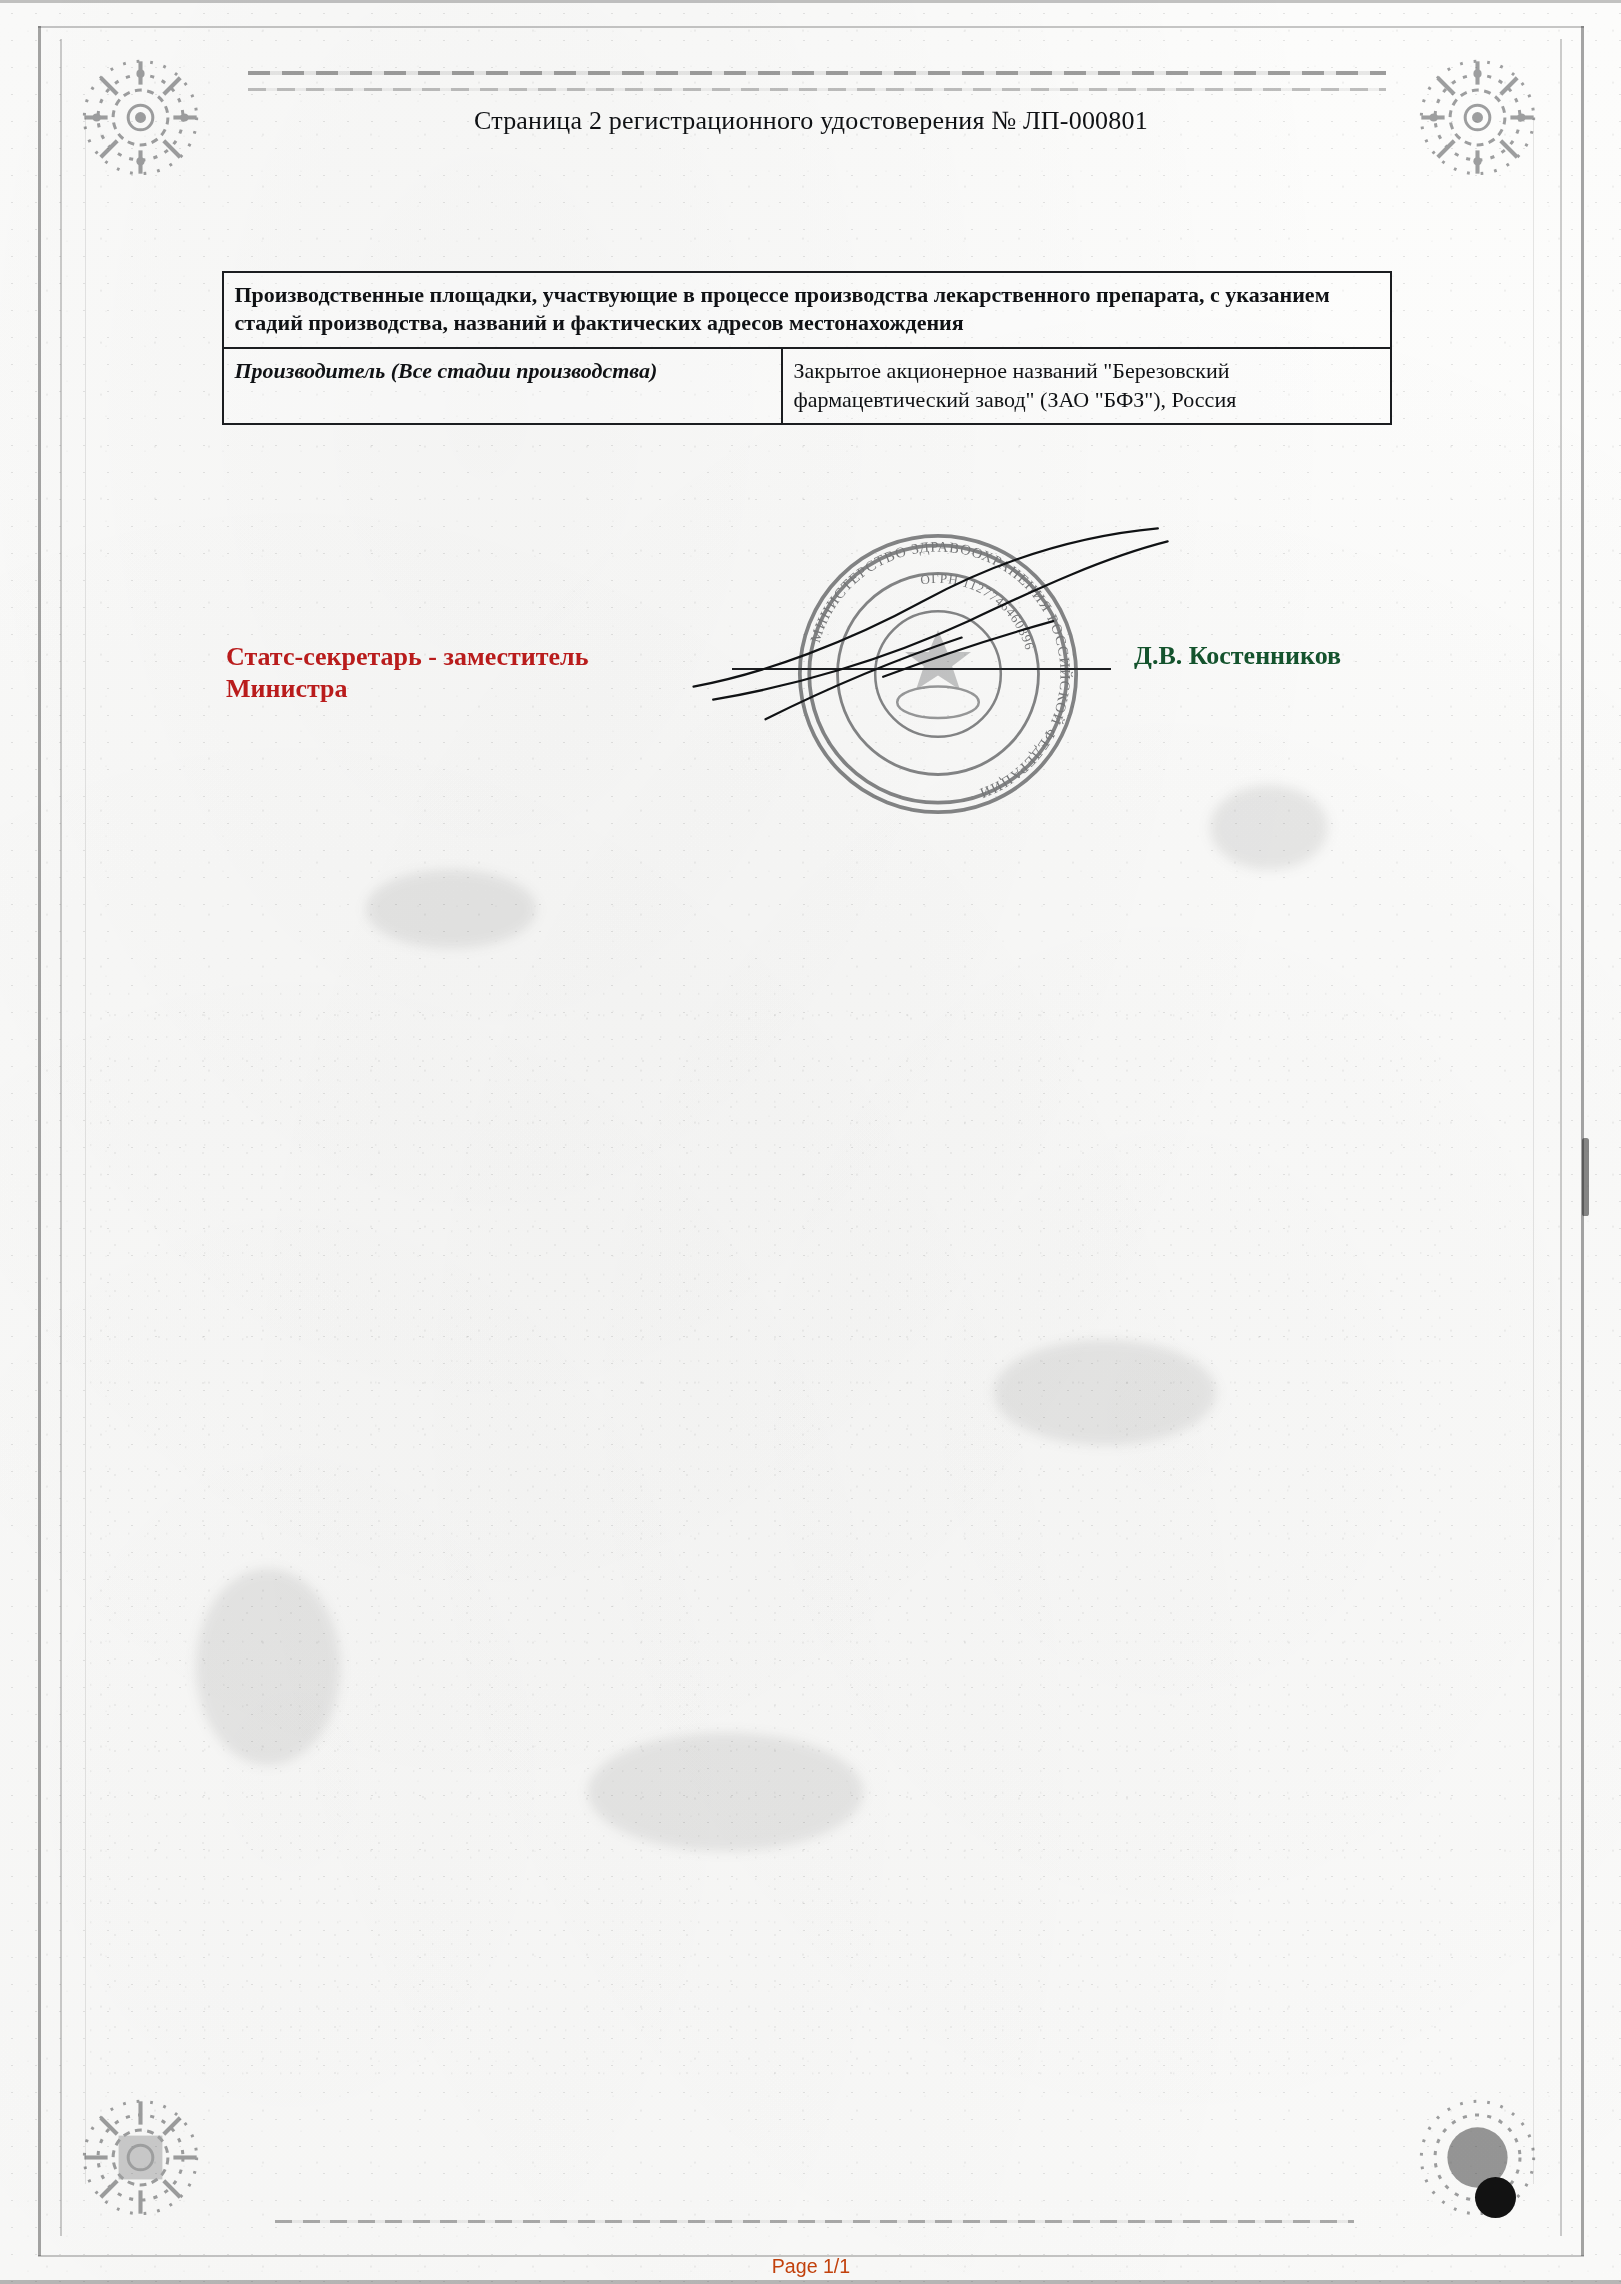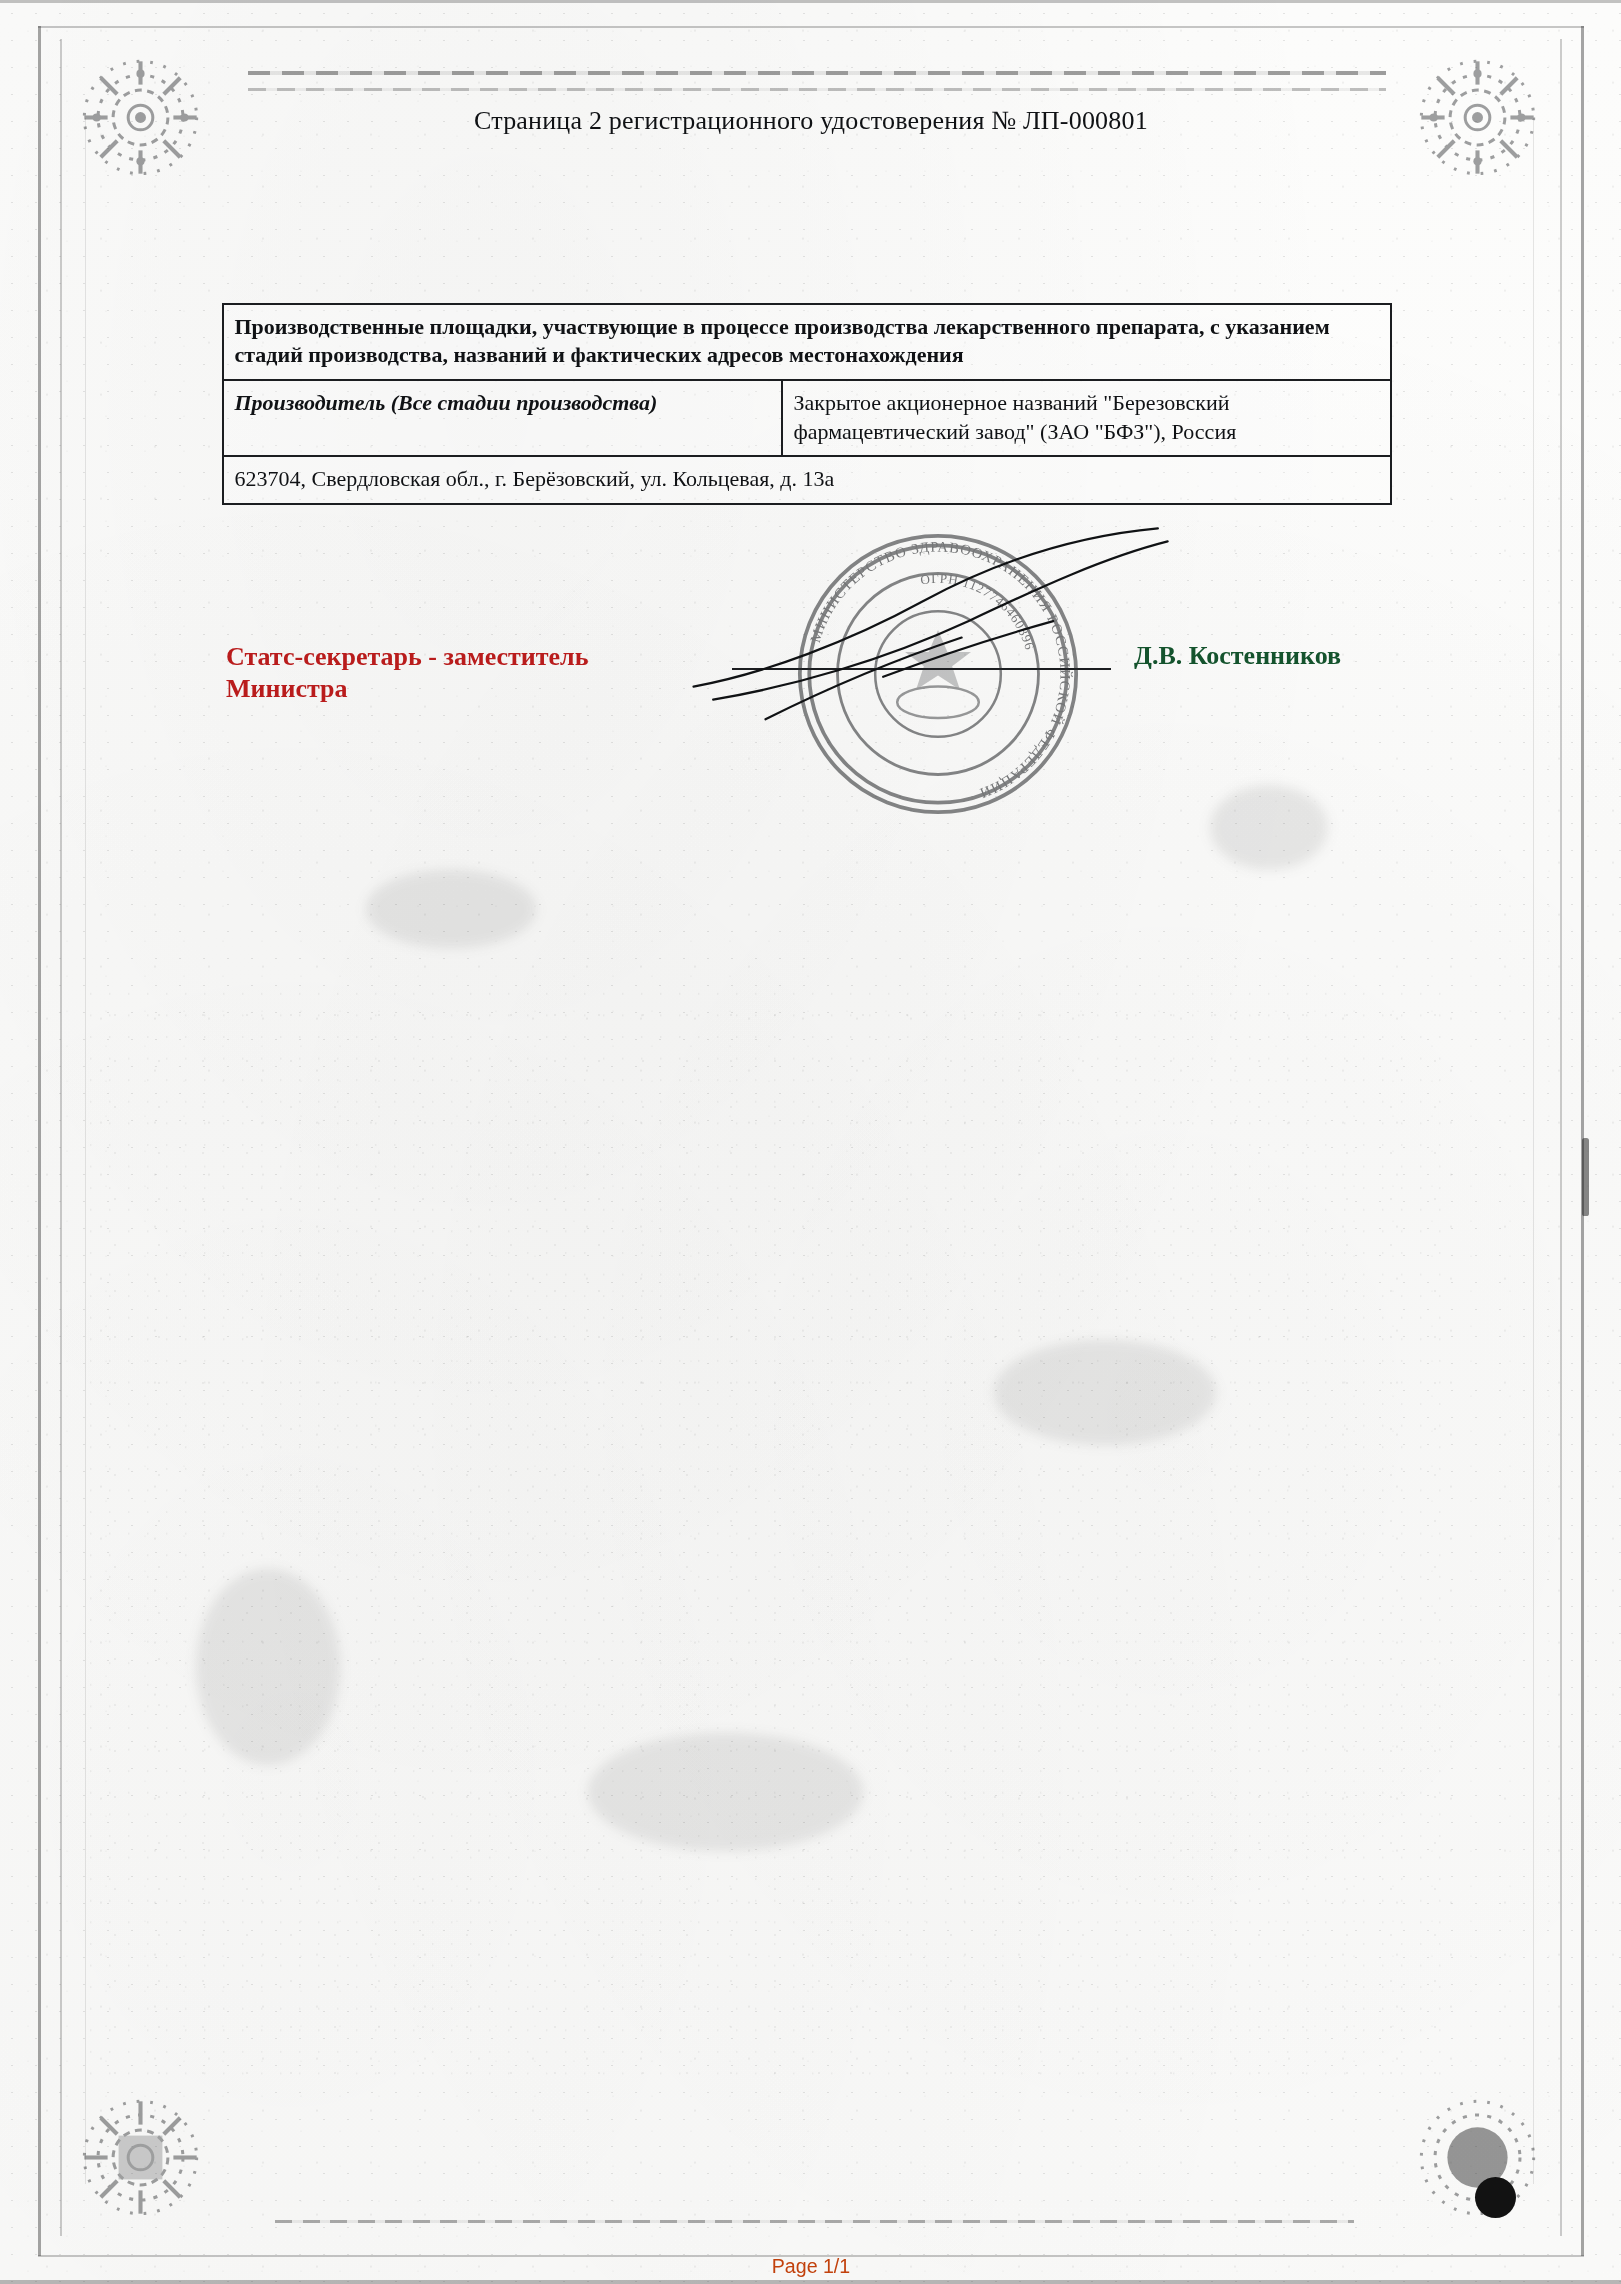--- a/index.html
+++ b/index.html
@@ -95,21 +95,20 @@
   }
 
   
   #prod-table {
     position: absolute;
     left: 222px; top: 271px;
     width: 1170px;
     border: 2px solid #1b1d20;
     border-collapse: collapse;
     background: rgba(255,255,255,0.25);
-    margin-top: 32px;
   }
   #prod-table td {
     border: 2px solid #1b1d20;
     vertical-align: top;
     padding: 7.8px 10.5px 9.2px 10.5px;
     font-size: 22px;
     line-height: 1.30;
     color: #101215;
   }
   .cell-head {
@@ -300,23 +299,20 @@
 
 <table id="prod-table">
   <tbody>
       <tr>
     <td colspan="2" class="cell-head">Производственные площадки, участвующие в процессе производства лекарственного препарата, с указанием стадий производства, названий и фактических адресов местонахождения</td>
   </tr>
   <tr>
     <td class="cell-italic" style="width:536px;border-radius:15px;">Производитель (Все стадии производства)</td>
     <td class="cell-plain">Закрытое акционерное названий "Березовский фармацевтический завод" (ЗАО "БФЗ"), Россия</td>
   </tr>
-  <tr>
-    <td colspan="2" class="cell-plain">623704, Свердловская обл., г. Берёзовский, ул. Кольцевая, д. 13а</td>
-  </tr>
 </tbody>
   </table>
 
 <div id="signer-title">
   <div>Статс-секретарь - заместитель</div>
   <div>Министра</div>
 </div>
 
 <div id="signature-rule"></div>
 

